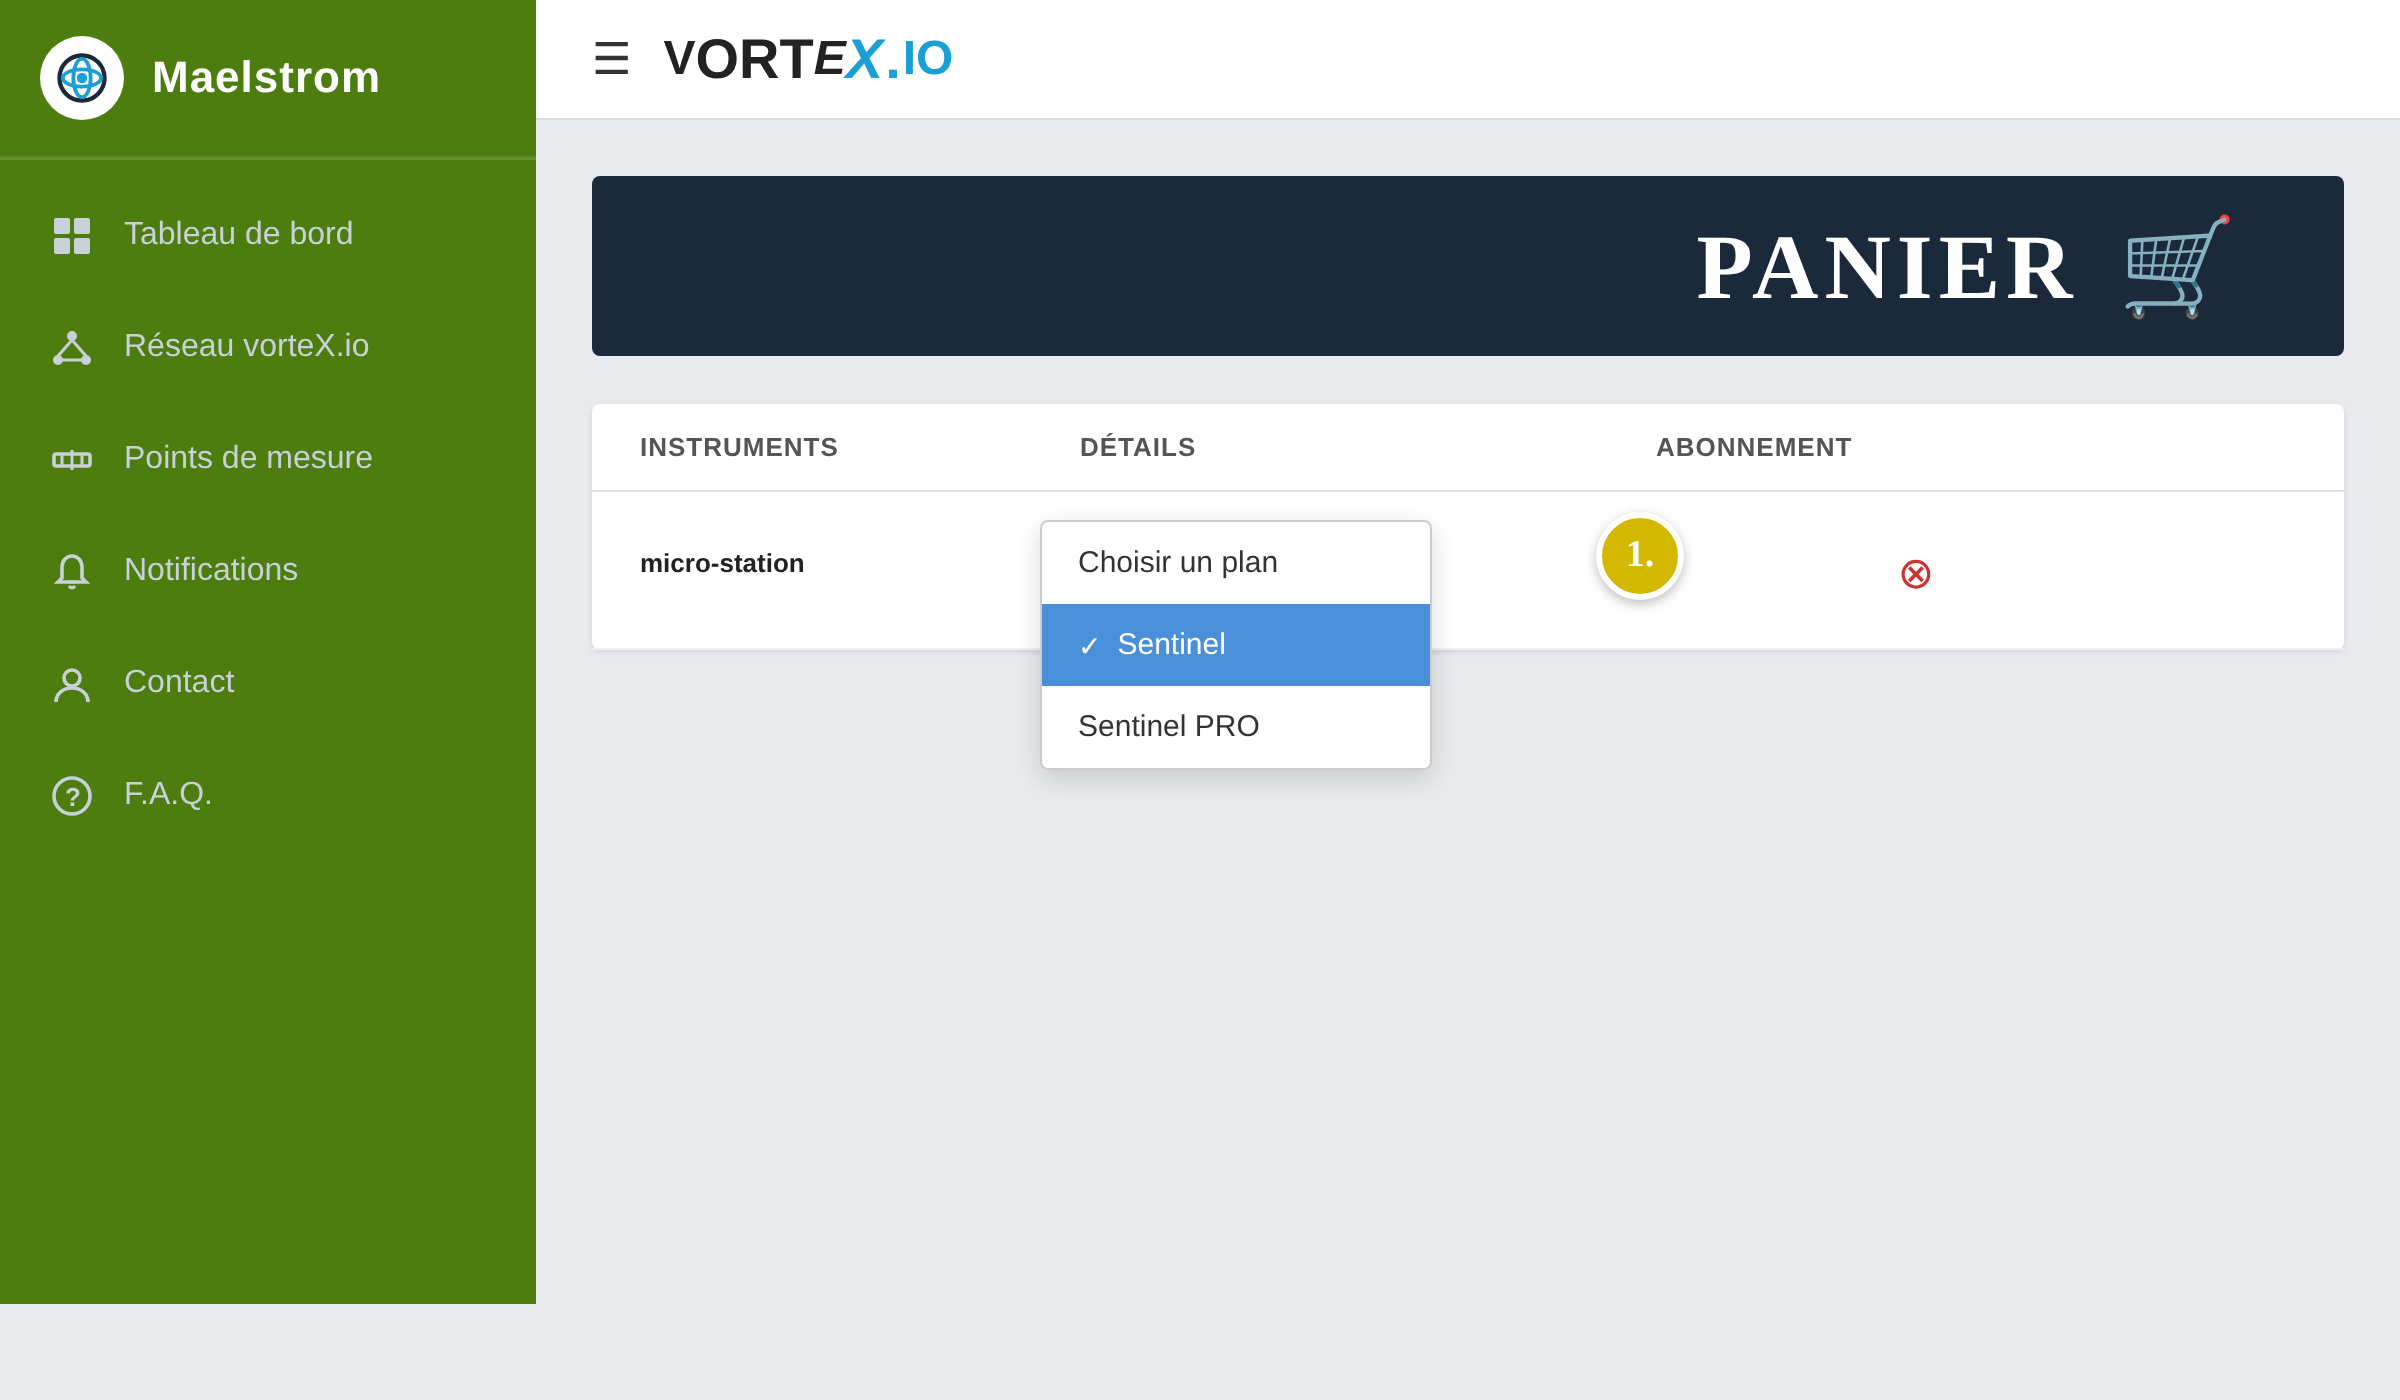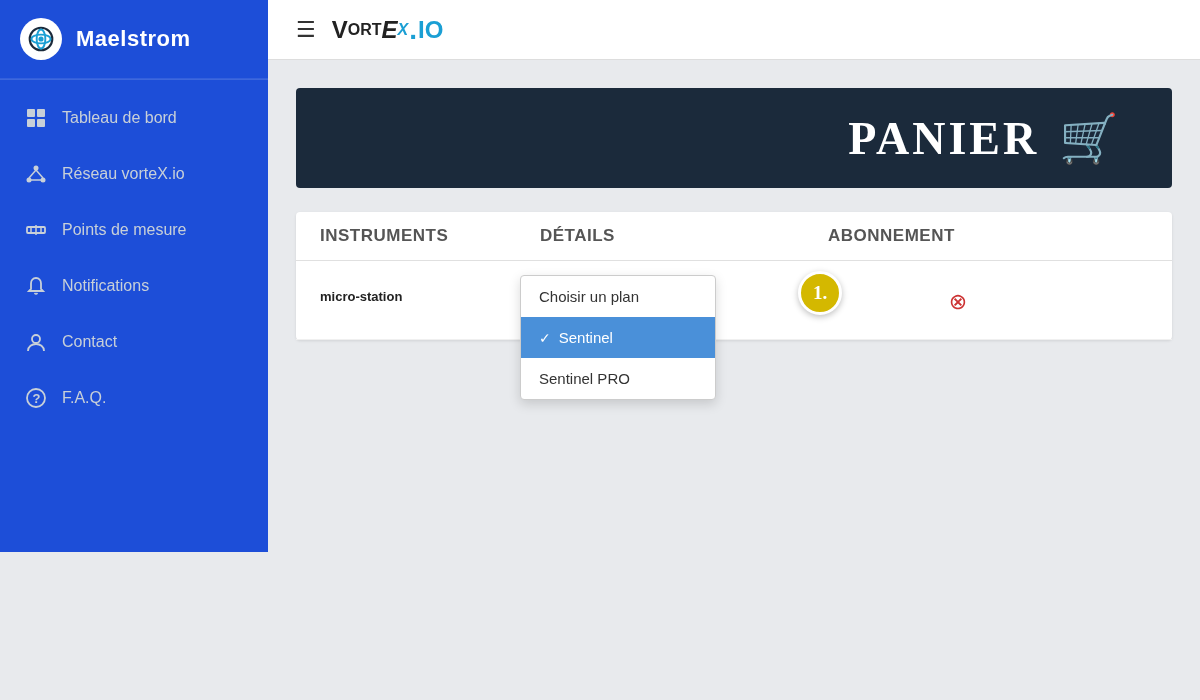--- a/index.html
+++ b/index.html
@@ -9,24 +9,24 @@
       width: 1200px;
       height: 700px;
       overflow: hidden;
       background: #e8eaed;
     }
 
     
     #sidebar {
       width: 268px;
       min-width: 268px;
-      background: #1d4ed8;
+      background: #4d7c0f;
       display: flex;
       flex-direction: column;
-      height: 552px;
+      height: 652px;
     }
 
     #sidebar-header {
       display: flex;
       align-items: center;
       padding: 18px 20px;
       border-bottom: 1px solid rgba(255,255,255,0.1);
       gap: 14px;
     }
 
@@ -127,21 +127,21 @@
     }
 
     
     .panier-header {
       background: #1b2a3b;
       border-radius: 4px;
       display: flex;
       align-items: center;
       justify-content: flex-end;
       padding: 0 50px;
-      height: 100px;
+      height: 90px;
       margin-bottom: 24px;
     }
 
     .panier-title {
       color: #fff;
       font-size: 46px;
       font-weight: 700;
       letter-spacing: 3px;
       display: flex;
       align-items: center;
@@ -163,21 +163,21 @@
     }
 
     .table-header {
       display: grid;
       grid-template-columns: 220px 1fr 260px 60px;
       padding: 14px 24px;
       border-bottom: 1px solid #e0e0e0;
     }
 
     .table-header-cell {
-      font-size: 17px;
+      font-size: 13px;
       font-weight: 600;
       color: #555;
       letter-spacing: 0.5px;
       text-transform: uppercase;
     }
 
     .table-row {
       display: grid;
       grid-template-columns: 220px 1fr 260px 60px;
       padding: 24px 24px;
@@ -274,21 +274,21 @@
     }
 
     
     .vortex-logo {
       display: flex;
       align-items: center;
       gap: 0;
     }
 
     .vortex-v { color: #222; font-family: Arial Black, sans-serif; font-size: 24px; font-weight: 900; }
-    .vortex-ortex { color: #222; font-family: Arial, sans-serif; font-size: 16px; font-weight: 700; }
+    .vortex-ortex { color: #222; font-family: Arial, sans-serif; font-size: 28px; font-weight: 700; }
     .vortex-io { color: #1b9fd4; font-family: Arial, sans-serif; font-size: 24px; font-weight: 700; }
   </style>
 </head>
 <body>
 
 <div id="sidebar">
   <div id="sidebar-header">
     <div class="sidebar-logo">
       <svg viewBox="0 0 30 30" fill="none" xmlns="http://www.w3.org/2000/svg">
         <circle cx="15" cy="15" r="13" stroke="#1b2a3b" stroke-width="2.5"></circle>

